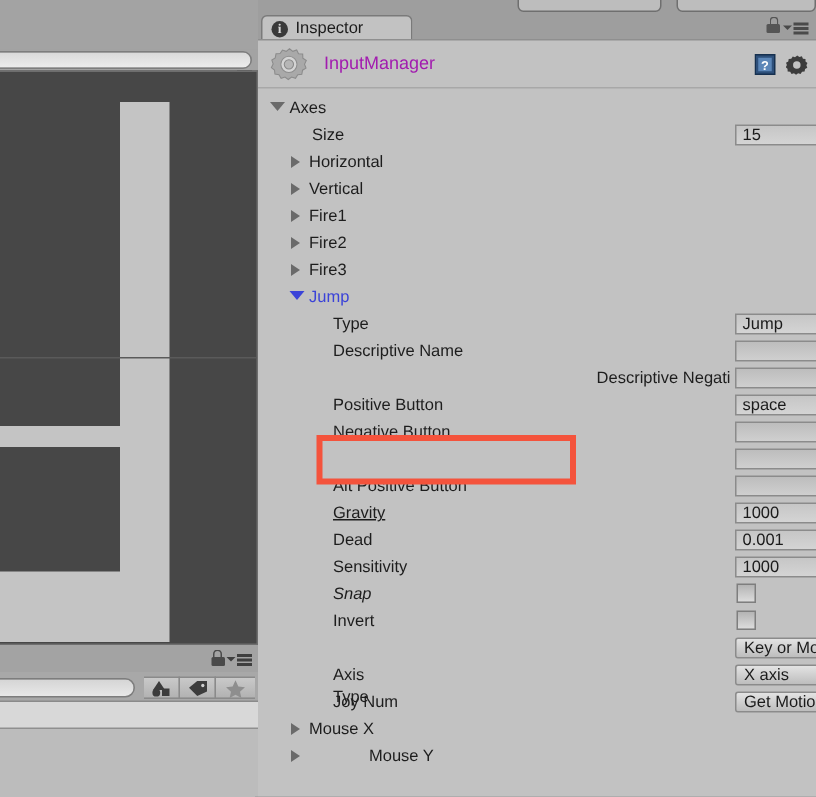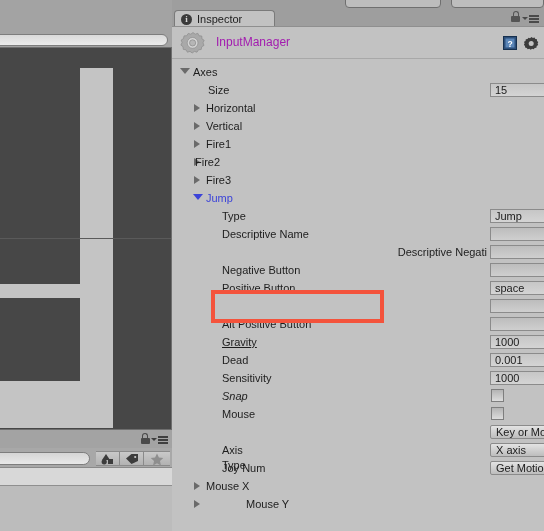--- a/index.html
+++ b/index.html
@@ -290,21 +290,21 @@
         <div class="row">
           <span class="foldout-tri" style="left:22px; top:5px;"></span>
           <span class="lbl" style="left:34px; top:3px;">Vertical</span>
         </div>
         <div class="row">
           <span class="foldout-tri" style="left:22px; top:5px;"></span>
           <span class="lbl" style="left:34px; top:3px;">Fire1</span>
         </div>
         <div class="row">
           <span class="foldout-tri" style="left:22px; top:5px;"></span>
-          <span class="lbl" style="left:23px; top:3px;">Fire2</span>
+          <span class="lbl" style="left:34px; top:3px;">Fire2</span>
         </div>
         <div class="row">
           <span class="foldout-tri" style="left:22px; top:5px;"></span>
           <span class="lbl" style="left:34px; top:3px;">Fire3</span>
         </div>
 
         <div class="row">
           <span class="foldout-tri open blue" style="left:21px; top:5px;"></span>
           <span class="lbl blue" style="left:34px; top:3px;">Jump</span>
         </div>
@@ -315,28 +315,28 @@
         </div>
         <div class="row">
           <span class="lbl" style="left:50px; top:3px;">Descriptive Name</span>
           <span class="field inner"></span>
         </div>
         <div class="row">
           <span class="lbl clip" style="left:50px; top:3px; width:265px;">Descriptive Negati</span>
           <span class="field inner"></span>
         </div>
         <div class="row">
-          <span class="lbl" style="left:50px; top:3px;">Negative Button</span>
-          <span class="field inner"></span>
-        </div>
-        <div class="row">
           <span class="lbl" style="left:50px; top:3px;">Positive Button</span>
           <span class="field">space</span>
         </div>
         <div class="row">
+          <span class="lbl" style="left:50px; top:3px;">Negative Button</span>
+          <span class="field inner"></span>
+        </div>
+        <div class="row">
           <span class="field inner"></span>
         </div>
         <div class="row">
           <span class="lbl" style="left:50px; top:3px;">Alt Positive Button</span>
           <span class="field inner"></span>
         </div>
         <div class="row">
           <span class="lbl" style="left:50px; top:3px;text-decoration:underline;">Gravity</span>
           <span class="field">1000</span>
         </div>
@@ -346,21 +346,21 @@
         </div>
         <div class="row">
           <span class="lbl" style="left:50px; top:3px;">Sensitivity</span>
           <span class="field">1000</span>
         </div>
         <div class="row">
           <span class="lbl" style="left:50px; top:3px;font-style:italic;">Snap</span>
           <span class="checkbox"></span>
         </div>
         <div class="row">
-          <span class="lbl" style="left:50px; top:3px;">Mouse</span>
+          <span class="lbl" style="left:50px; top:3px;">Invert</span>
           <span class="checkbox"></span>
         </div>
         <div class="row">
           <span class="lbl" style="left:50px; top:3px;margin-top:33px;">Type</span>
           <span class="dropdown">
             <span>Key or Mouse Button</span>
 
           </span>
         </div>
         <div class="row">

